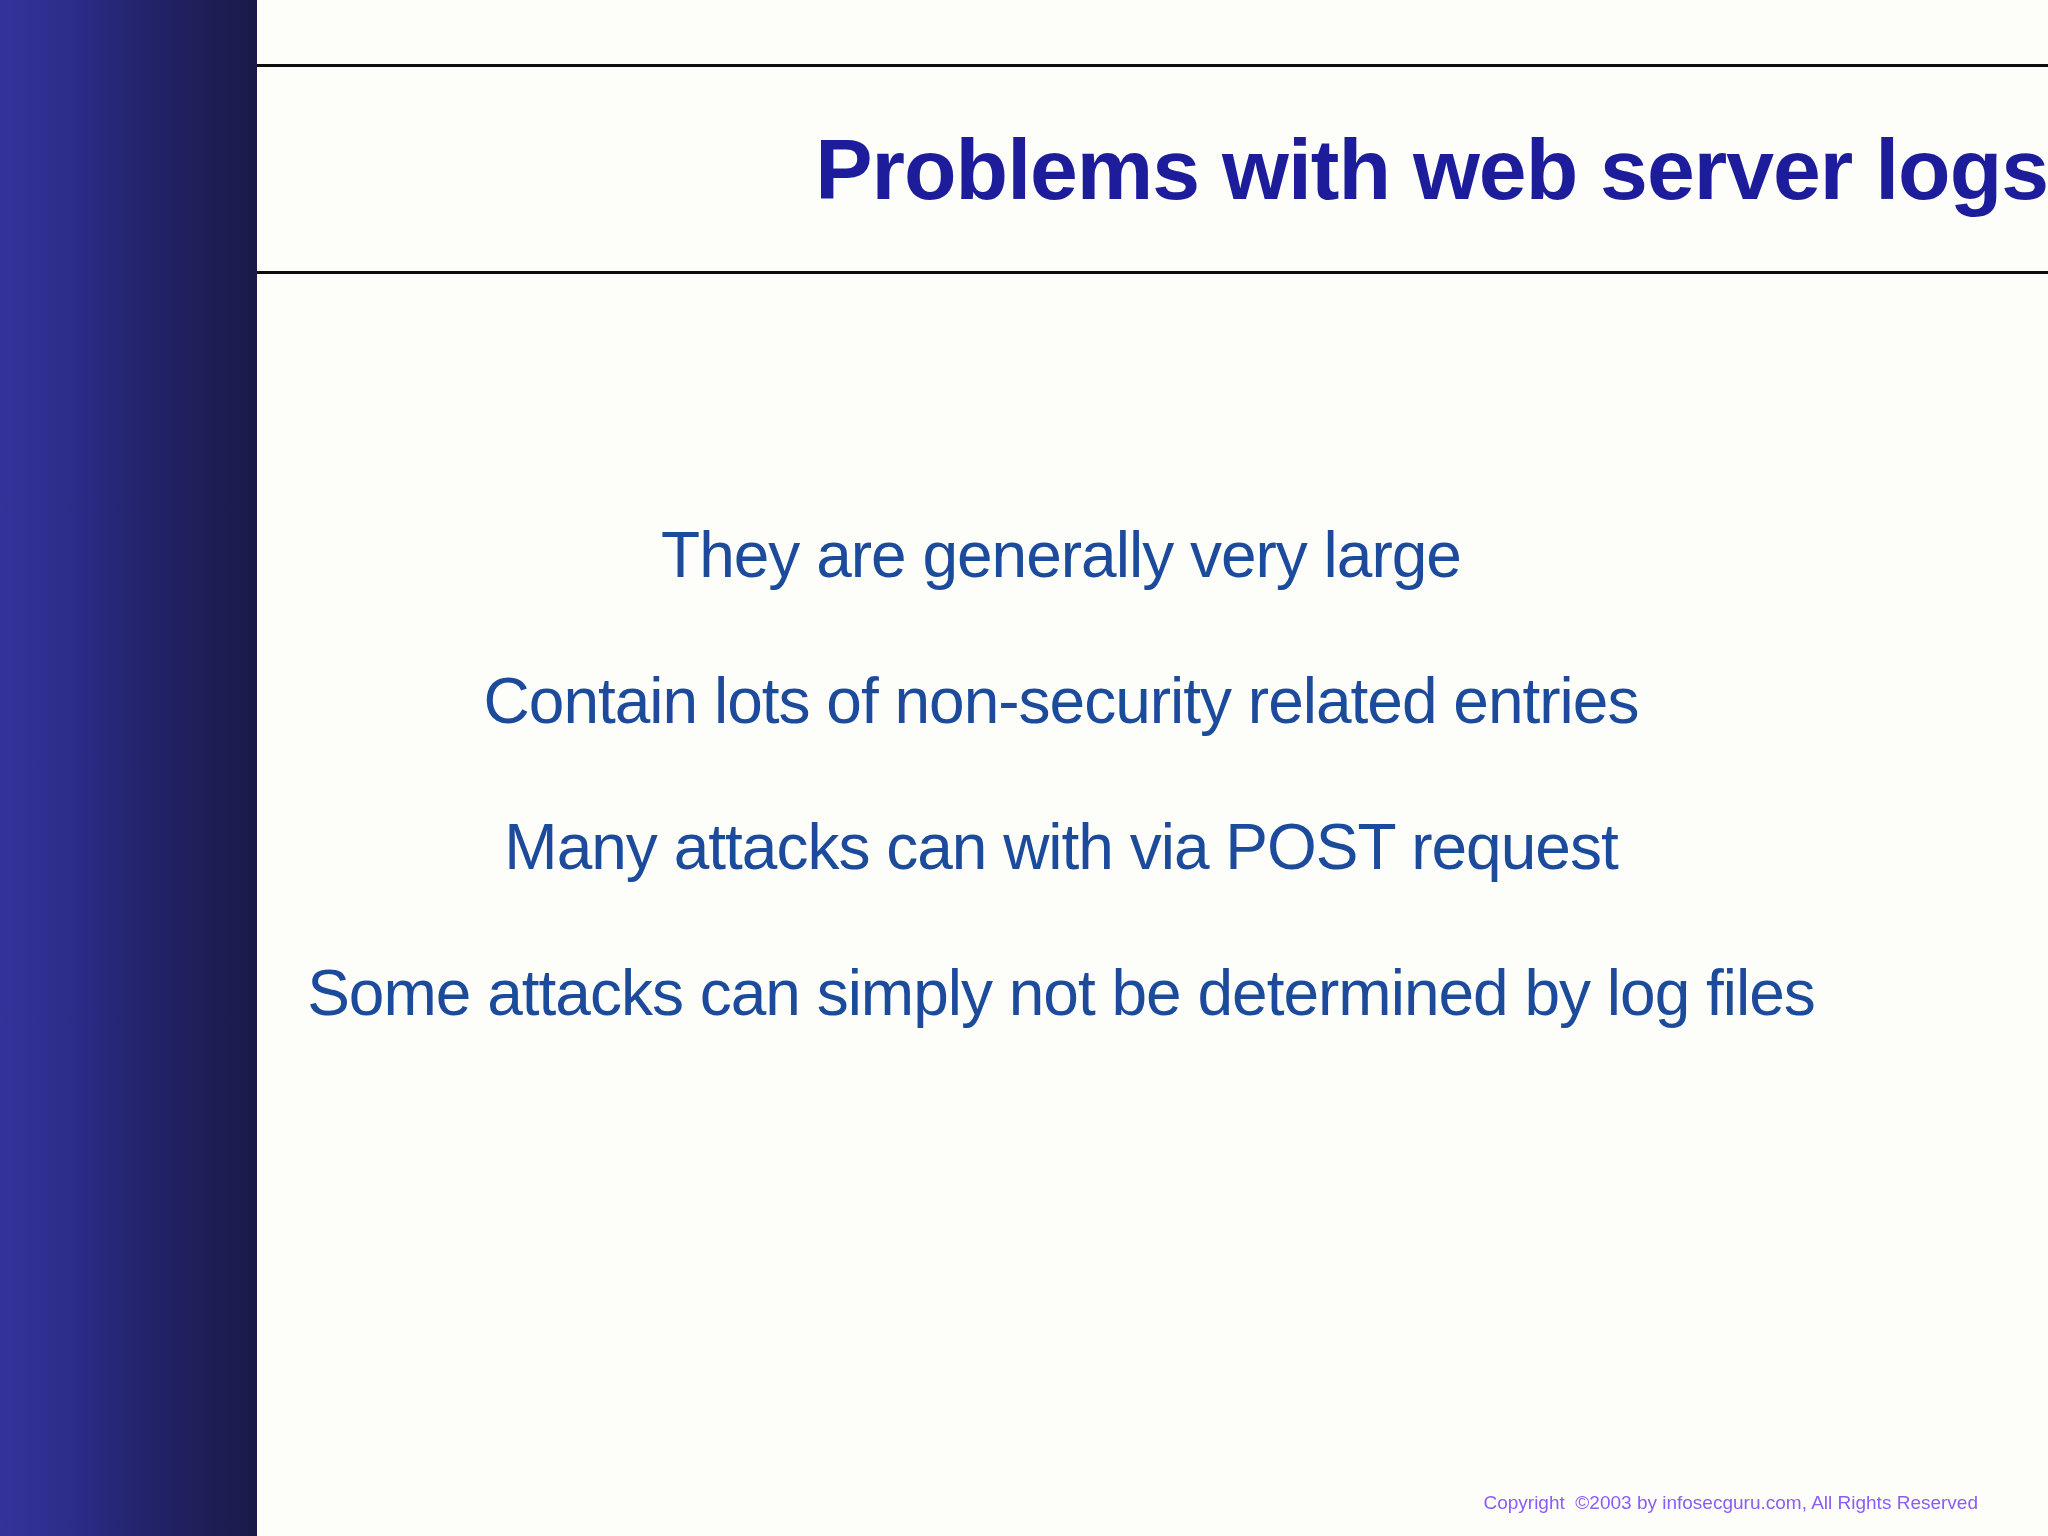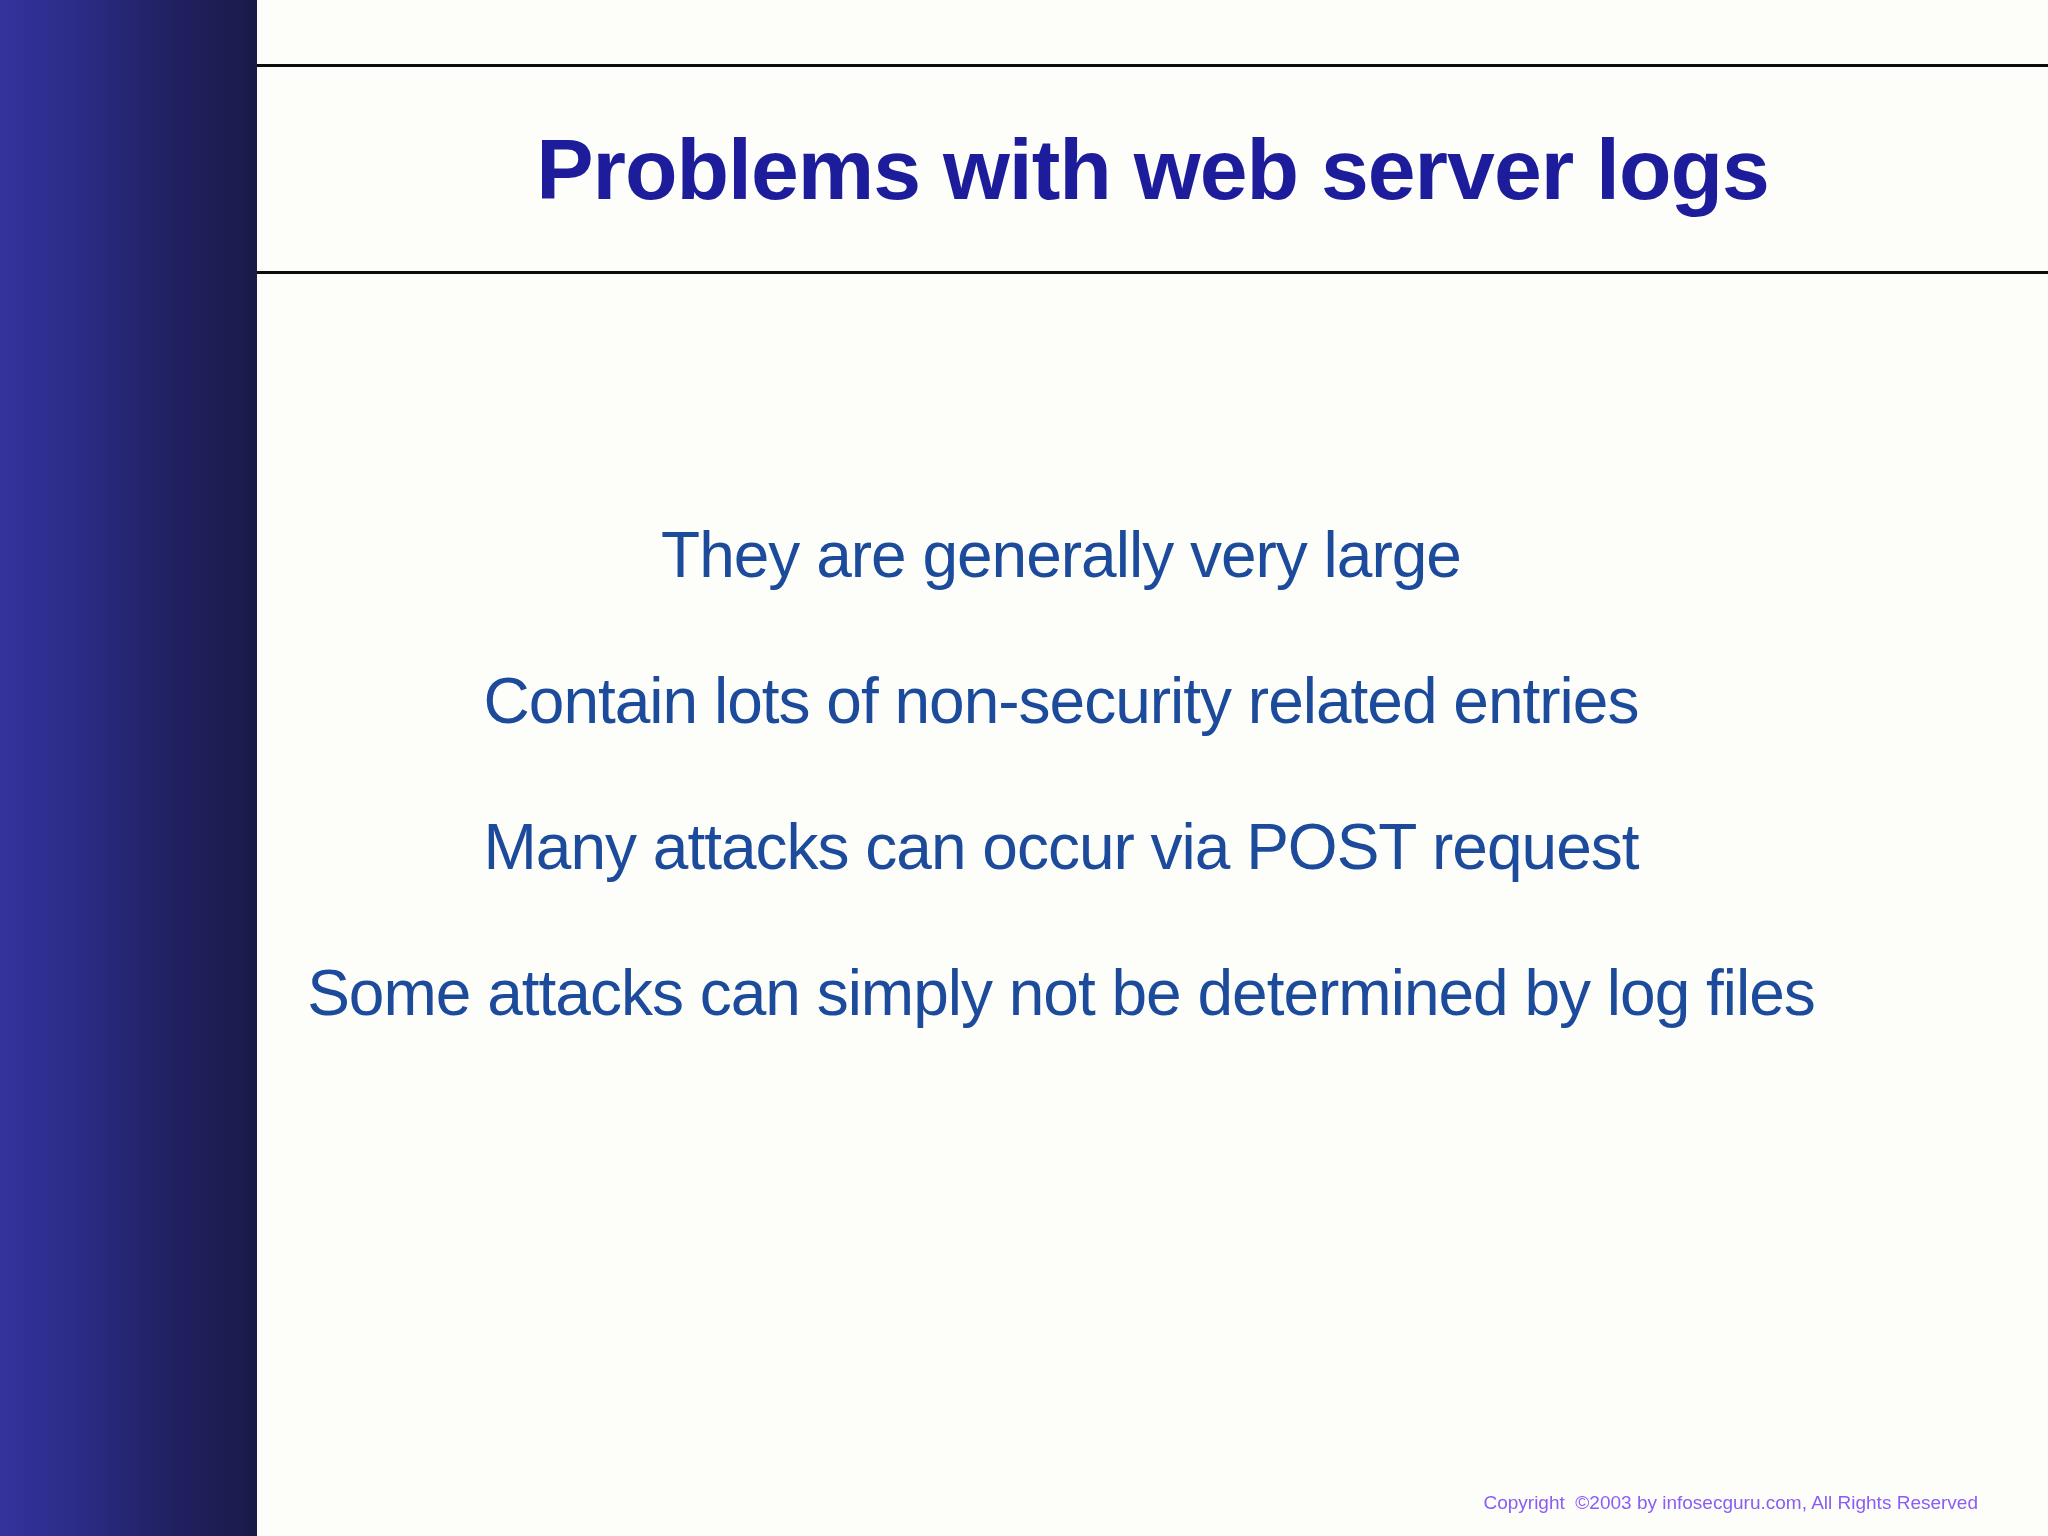--- a/index.html
+++ b/index.html
@@ -38,21 +38,21 @@
 
   
   .title-band {
     position: absolute;
     left: 257px;
     top: 67px;
     width: 1791px;
     height: 204px;
     display: flex;
     align-items: center;
-    justify-content: center;
+    justify-content: flex-end;
   }
   .title {
     margin: 0;
     font-size: 86px;
     font-weight: bold;
     letter-spacing: -1px;
     color: #1d1d9c;
     white-space: nowrap;
   }
 
@@ -91,17 +91,17 @@
 <div class="rule rule-top"></div>
 <div class="rule rule-bottom"></div>
 
 <div class="title-band">
   <h1 class="title">Problems with web server logs</h1>
 </div>
 
 <div class="bullets">
   <div class="bullet-line">They are generally very large</div>
   <div class="bullet-line">Contain lots of non-security related entries</div>
-  <div class="bullet-line">Many attacks can occur via POST request</div>
+  <div class="bullet-line">Many attacks can with via POST request</div>
   <div class="bullet-line">Some attacks can simply not be determined by log files</div>
 </div>
 
 <div class="copyright">Copyright  ©2003 by infosecguru.com, All Rights Reserved</div>
 
 </body></html>

